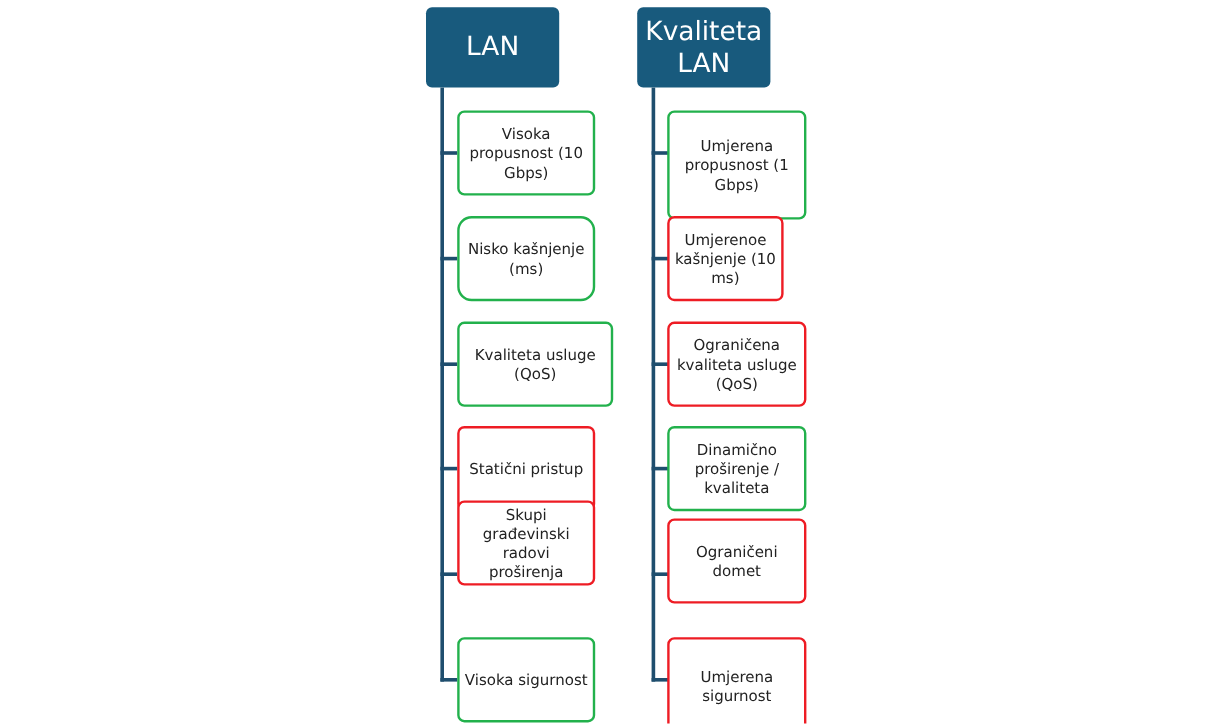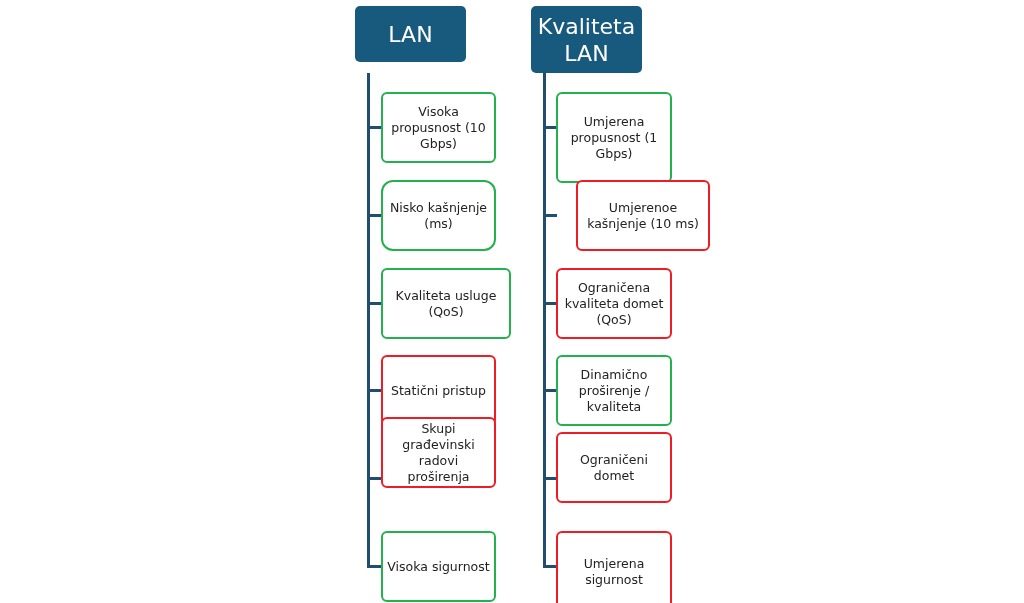--- a/index.html
+++ b/index.html
@@ -18,21 +18,21 @@
       border: 2px solid #22b14c; border-radius: 6px;
       display: flex; align-items: center; justify-content: center; text-align: center;
       font-size: 12.5px; line-height: 16px; color: #222222; padding: 0 3px;
       font-family: "DejaVu Sans", sans-serif;
     }
     .node.neg { border-color: #ee1c24; }
   </style>
 </head>
 <body>
 
-<div class="header" style="left:355px; top:6px; width:111px; height:56px;">
+<div class="header" style="left:355px; top:6px; width:111px; height:67px;">
     <span>LAN</span>
   </div>
 <div class="vline" style="left:367px; top:73px; height:495px;"></div>
 
 <div class="hline" style="left:367px; top:126px; width:14px;"></div>
 <div class="node" style="left:381px; top:92px; width:115px; height:71px;">
     <span>Visoka propusnost (10 Gbps)</span>
   </div>
 
 <div class="hline" style="left:367px; top:214px; width:14px;"></div>
@@ -64,27 +64,27 @@
     <span>Kvaliteta LAN</span>
   </div>
 <div class="vline" style="left:543px; top:73px; height:495px;"></div>
 
 <div class="hline" style="left:543px; top:126px; width:14px;"></div>
 <div class="node" style="left:556px; top:92px; width:116px; height:91px;">
     <span>Umjerena propusnost (1 Gbps)</span>
   </div>
 
 <div class="hline" style="left:543px; top:214px; width:14px;"></div>
-<div class="node neg" style="left:576px; top:180px; width:134px; height:71px;">
+<div class="node neg" style="left:556px; top:180px; width:97px; height:71px;">
     <span>Umjerenoe kašnjenje (10 ms)</span>
   </div>
 
 <div class="hline" style="left:543px; top:302px; width:14px;"></div>
 <div class="node neg" style="left:556px; top:268px; width:116px; height:71px;">
-    <span>Ograničena kvaliteta domet (QoS)</span>
+    <span>Ograničena kvaliteta usluge (QoS)</span>
   </div>
 
 <div class="hline" style="left:543px; top:389px; width:14px;"></div>
 <div class="node" style="left:556px; top:355px; width:116px; height:71px;">
     <span>Dinamično proširenje / kvaliteta</span>
   </div>
 
 <div class="hline" style="left:543px; top:477px; width:14px;"></div>
 <div class="node neg" style="left:556px; top:432px; width:116px; height:71px;">
     <span>Ograničeni domet</span>

